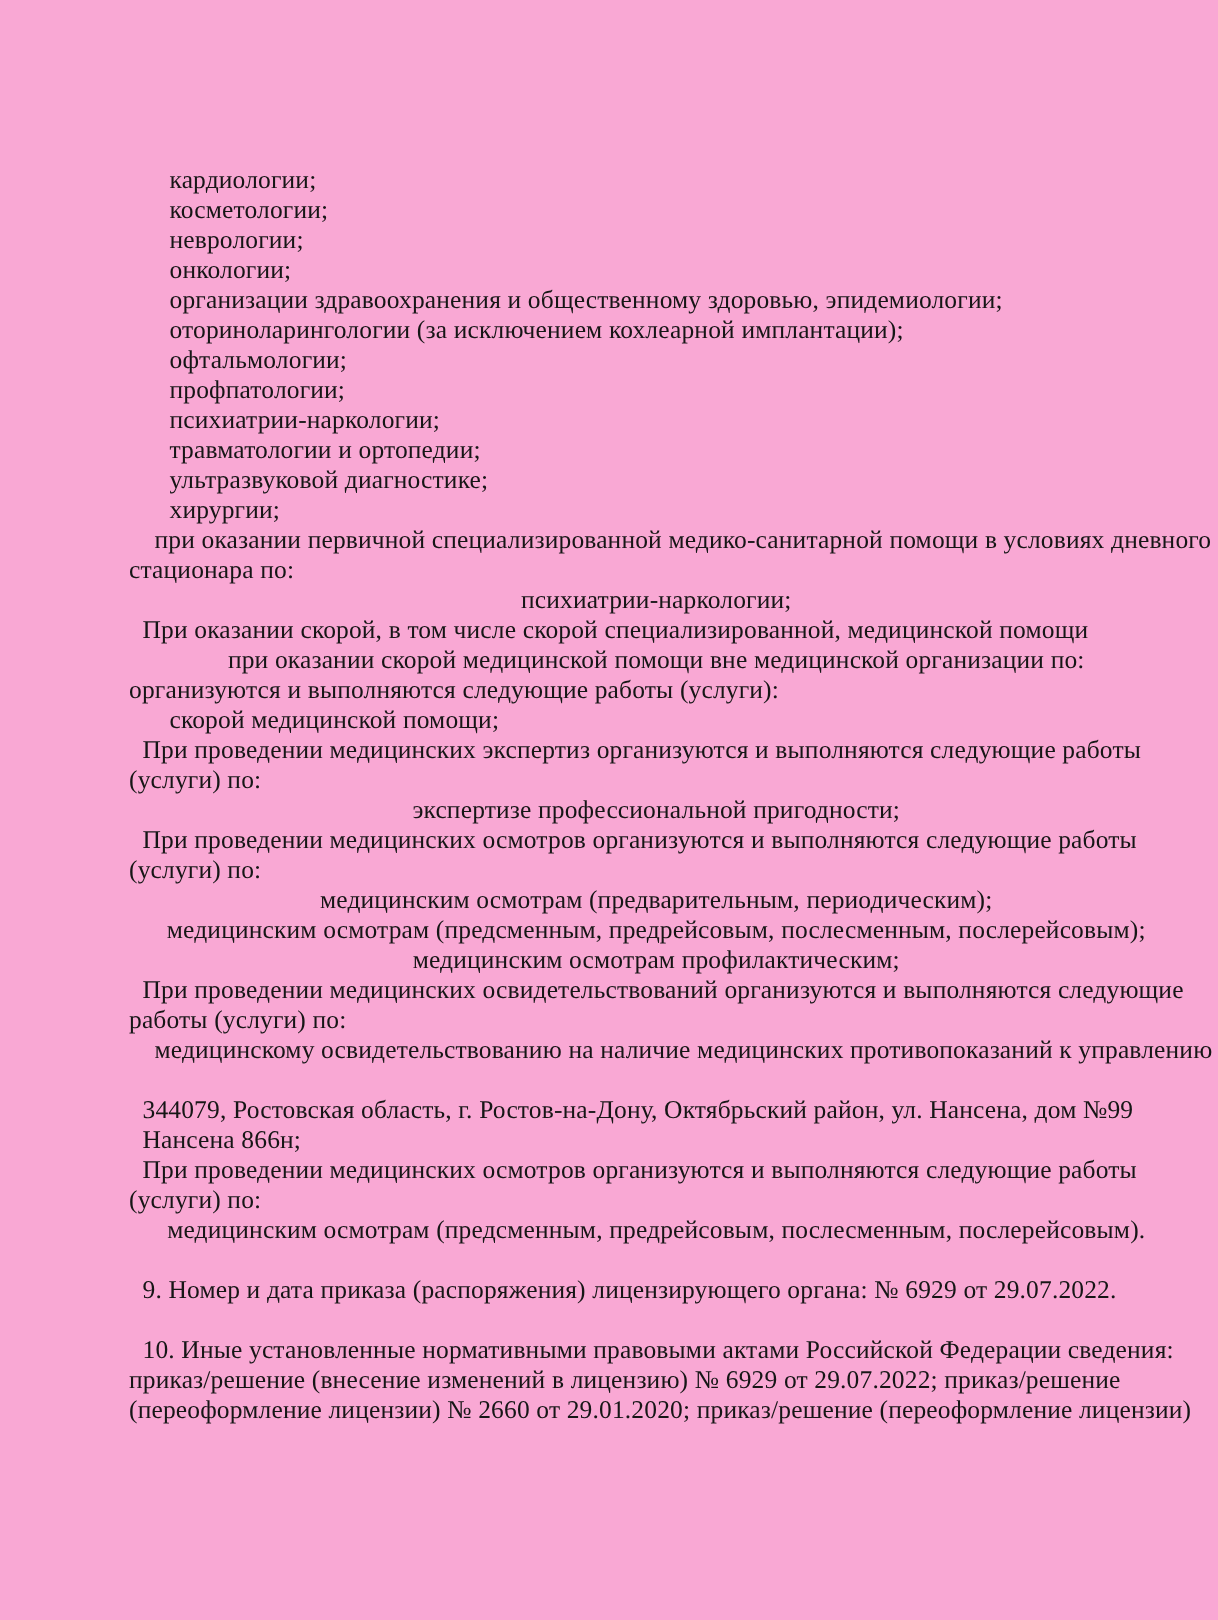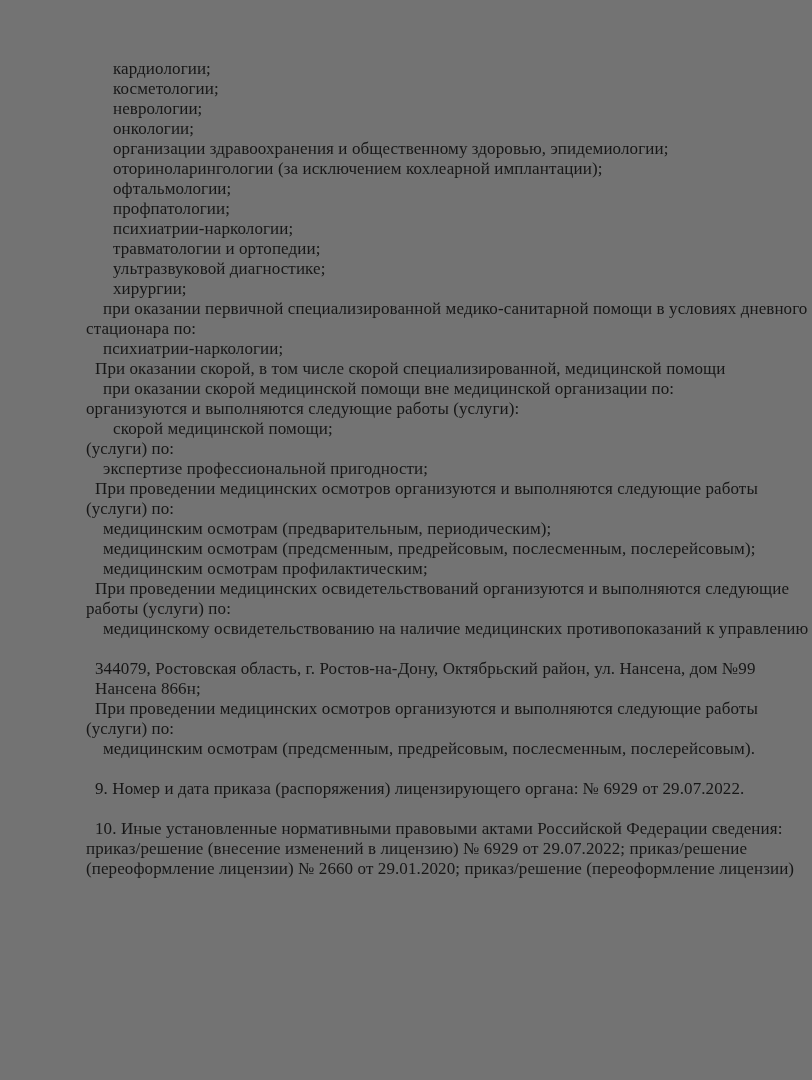--- a/index.html
+++ b/index.html
@@ -9,36 +9,36 @@
   body {
     width: 812px;
     height: 1080px;
     background: #ffffff;
     overflow: hidden;
   }
   .page {
     position: relative;
     width: 812px;
     height: 1080px;
-    background: #737373;
+    background: #f9a8d4;
     box-sizing: border-box;
-    padding: 59px 40px 0 86px;
+    padding: 110px 40px 0 86px;
     font-family: "Liberation Serif", "DejaVu Serif", serif;
     font-size: 17px;
     line-height: 20px;
     color: #161616;
   }
   .ln {
     min-height: 20px;
     white-space: nowrap;
     letter-spacing: 0.1px;
   }
   .ind0 { padding-left: 0; }
   .ind1 { padding-left: 9px; }
-  .ind2 { padding-left: 17px; }
+  .ind2 { padding-left: 17px; text-align: center; }
   .ind3 { padding-left: 27px; }
   .blank {  }
 </style>
 </head>
 <body>
 
 <div class="page">
   <div class="ln ind3">кардиологии;</div>
   <div class="ln ind3">косметологии;</div>
   <div class="ln ind3">неврологии;</div>
@@ -51,20 +51,21 @@
   <div class="ln ind3">травматологии и ортопедии;</div>
   <div class="ln ind3">ультразвуковой диагностике;</div>
   <div class="ln ind3">хирургии;</div>
   <div class="ln ind2">при оказании первичной специализированной медико-санитарной помощи в условиях дневного</div>
   <div class="ln ind0">стационара по:</div>
   <div class="ln ind2">психиатрии-наркологии;</div>
   <div class="ln ind1">При оказании скорой, в том числе скорой специализированной, медицинской помощи</div>
   <div class="ln ind2">при оказании скорой медицинской помощи вне медицинской организации по:</div>
   <div class="ln ind0">организуются и выполняются следующие работы (услуги):</div>
   <div class="ln ind3">скорой медицинской помощи;</div>
+  <div class="ln ind1">При проведении медицинских экспертиз организуются и выполняются следующие работы</div>
   <div class="ln ind0">(услуги) по:</div>
   <div class="ln ind2">экспертизе профессиональной пригодности;</div>
   <div class="ln ind1">При проведении медицинских осмотров организуются и выполняются следующие работы</div>
   <div class="ln ind0">(услуги) по:</div>
   <div class="ln ind2">медицинским осмотрам (предварительным, периодическим);</div>
   <div class="ln ind2">медицинским осмотрам (предсменным, предрейсовым, послесменным, послерейсовым);</div>
   <div class="ln ind2">медицинским осмотрам профилактическим;</div>
   <div class="ln ind1">При проведении медицинских освидетельствований организуются и выполняются следующие</div>
   <div class="ln ind0">работы (услуги) по:</div>
   <div class="ln ind2">медицинскому освидетельствованию на наличие медицинских противопоказаний к управлению</div>

